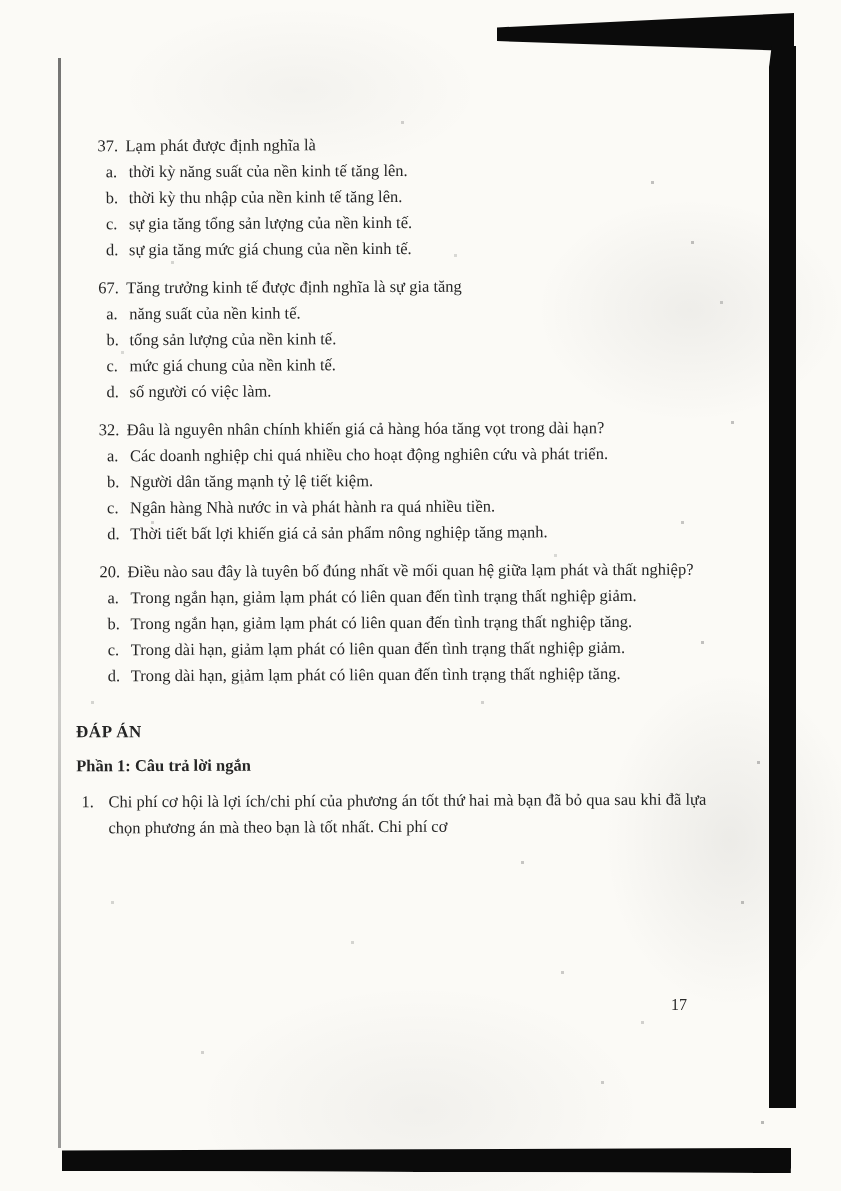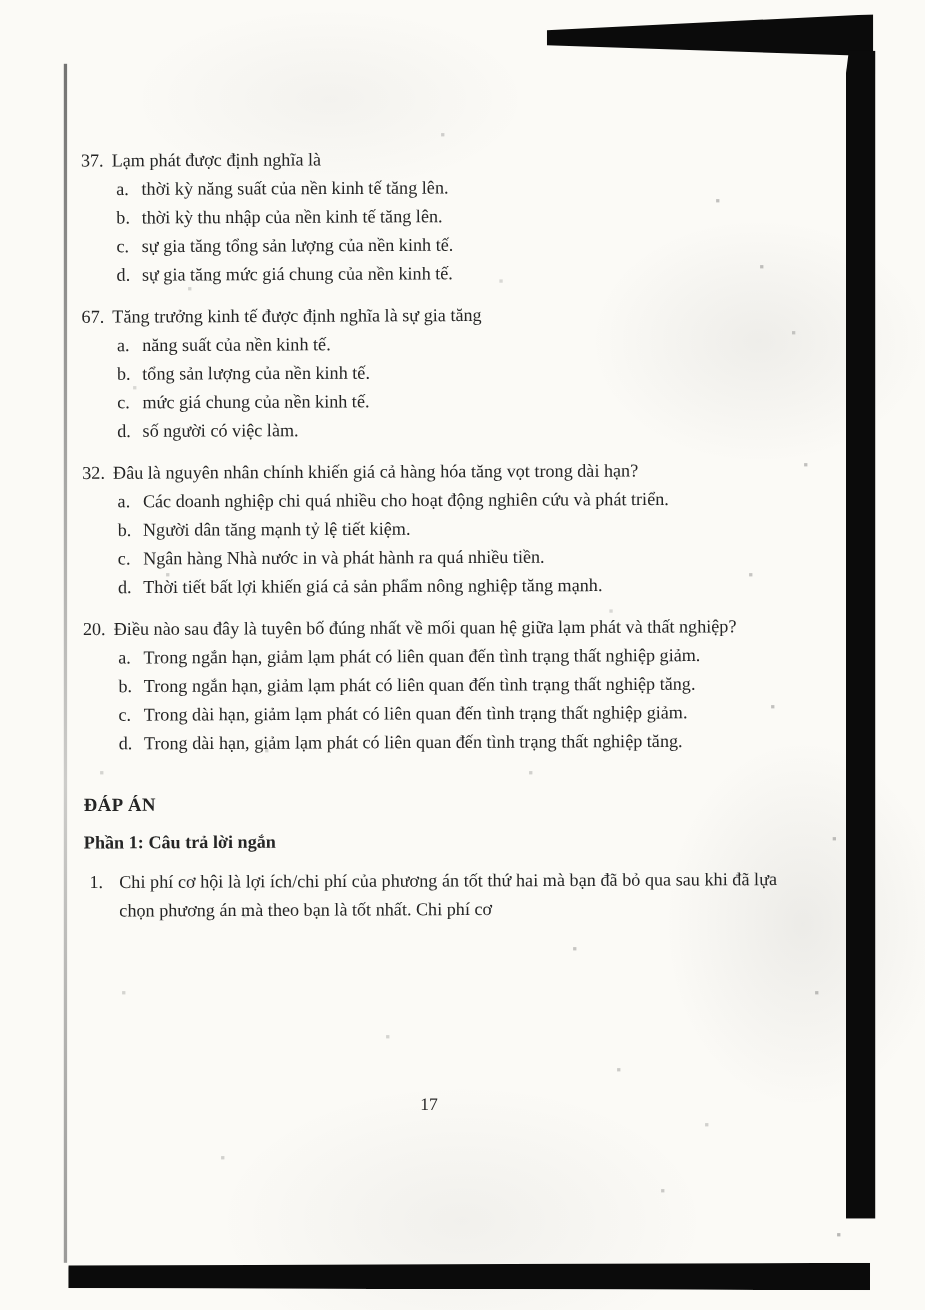--- a/index.html
+++ b/index.html
@@ -73,40 +73,40 @@
 
   
   .content {
     position:absolute; left:75px; top:132px; width:630px;
     transform: rotate(-0.25deg);
     font-size:16.5px;
     line-height:26px;
   }
   .question { margin-bottom:12px; }
   .q-head { display:flex; }
-  .q-num { width:28px; flex:none; }
+  .q-num { width:28px; flex:none;margin-left:24px; }
   .q-text { flex:1; }
   .options { padding-left:32px; }
   .option { display:flex; }
   .opt-letter { width:23px; flex:none; }
   .opt-text { flex:1; text-align:justify; }
 
   .answers-heading {
     font-weight:bold; font-size:17px; margin-top:30px; letter-spacing:0.5px;
   }
   .part-heading {
     font-weight:bold; font-size:16.5px; margin-top:8px;
   }
   .answer { display:flex; margin-top:10px; }
   .ans-num { width:32px; flex:none; padding-left:5px; }
   .ans-text { flex:1; text-align:justify; }
 
   .page-number {
-    position:absolute; left:75px; top:996px; width:630px;
-    text-align:center; font-size:16px; color:#2a2a2a;
+    position:absolute; left:57px; top:996px; width:630px;
+    text-align:right; font-size:16px; color:#2a2a2a;
   }
 </style>
 </head>
 <body>
 
 <div class="artifact-top"></div>
 <div class="artifact-right"></div>
 <div class="artifact-bottom"></div>
 <div class="artifact-left-edge"></div>
 <div class="speckles"></div>

